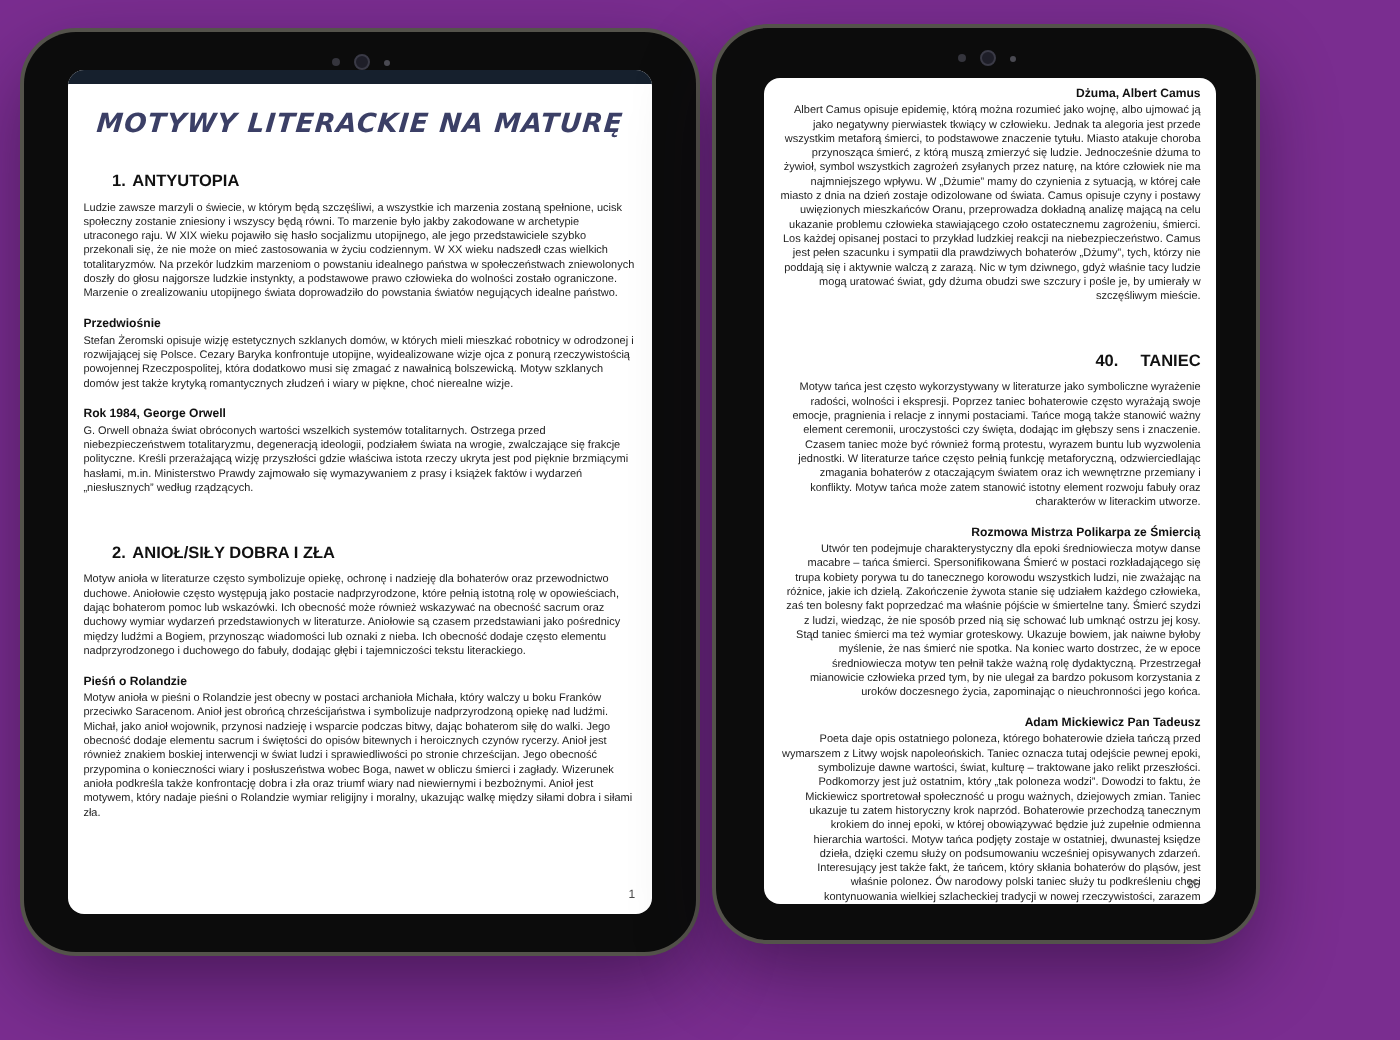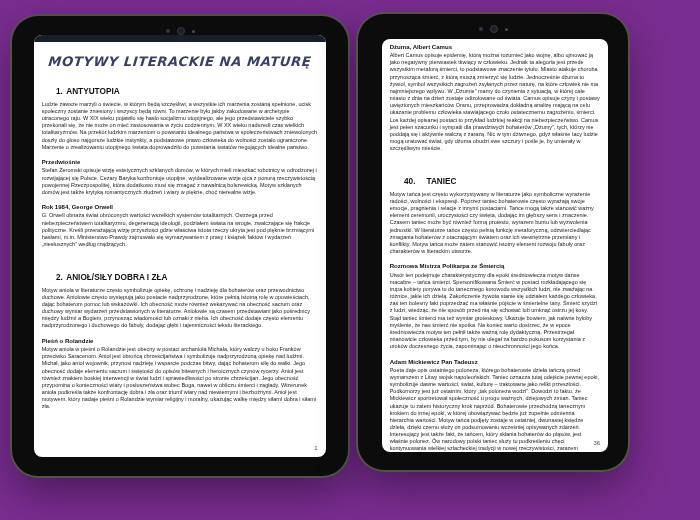--- a/index.html
+++ b/index.html
@@ -7,21 +7,21 @@
     --status_bar:#16202d; --title_ink:#3b3f66; --body_ink:#1c1c1c; --page_num_ink:#4a4a4a;
   }
   *{box-sizing:border-box;margin:0;padding:0;}
   html,body{width:700px;height:520px;overflow:hidden;}
   body{background:var(--background);font-family:"Liberation Sans",sans-serif;}
   .stage{position:relative;width:700px;height:520px;}
 
   .tablet{position:absolute;background:var(--bezel);border-radius:26px;
     box-shadow:0 0 0 2px var(--bezel_edge),0 16px 40px rgba(15,0,25,.45);}
   .tablet.left{left:12px;top:16px;width:336px;height:460px;}
-  .tablet.right{left:358px;top:14px;width:270px;height:456px;}
+  .tablet.right{left:358px;top:14px;width:270px;height:456px;text-align:right;}
 
   .camera-dots{position:absolute;top:8px;left:0;right:0;height:14px;
     display:flex;align-items:center;justify-content:center;gap:7px;}
   .dot{border-radius:50%;display:block;}
   .dot.small{width:4px;height:4px;background:#35353d;}
   .dot.big{width:8px;height:8px;background:#1e1e28;border:1px solid #3a3a46;}
   .dot.tiny{width:3px;height:3px;background:#4a4a52;}
 
   .screen{position:absolute;background:var(--page);border-radius:8px;overflow:hidden;}
   .tablet.left .screen{left:22px;right:22px;top:19px;bottom:19px;}

